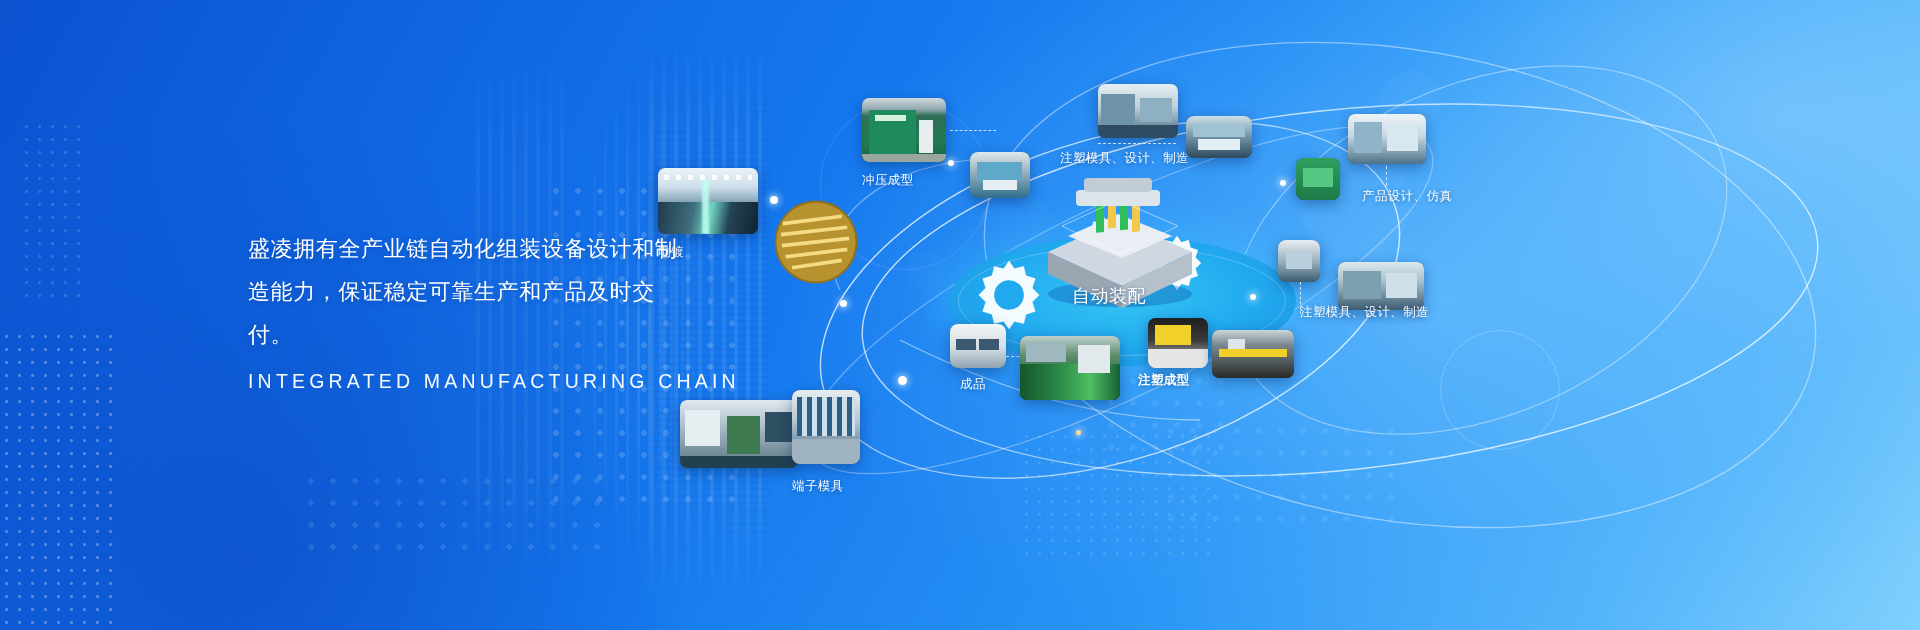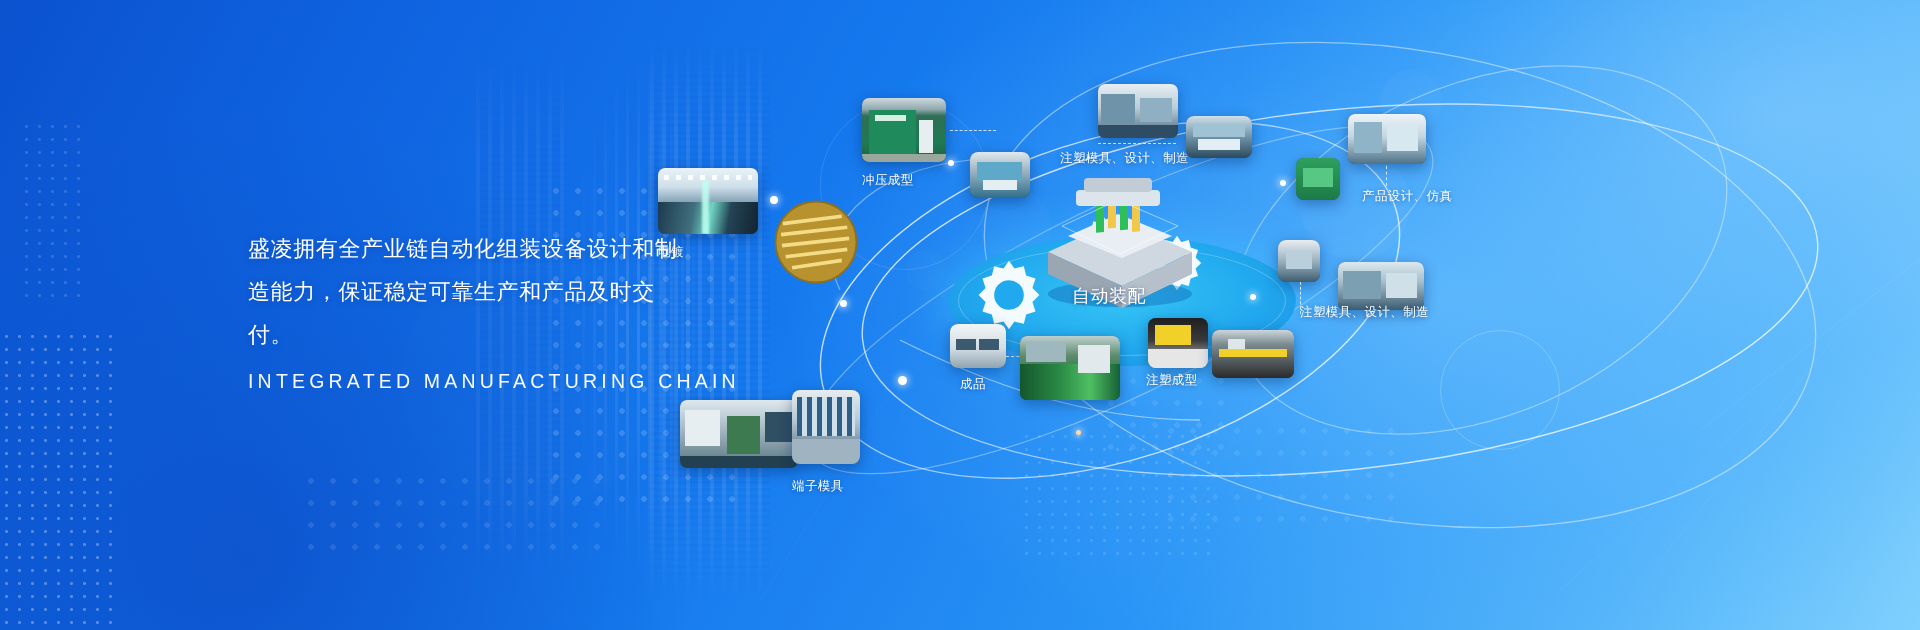--- a/index.html
+++ b/index.html
@@ -306,21 +306,21 @@
       <div class="dashvert" style="left:520px; top:282px; height:32px;"></div>
     </div>
 
     <div class="node">
       <div class="photo" style="left:368px; top:318px; width:60px; height:50px; border-radius:8px;">
         <div class="inner" style="background:linear-gradient(180deg,#1f1f1f 0%,#3b3b3b 45%,#d8d8d8 100%);">
           <div style="position:absolute;left:12%;top:14%;width:60%;height:40%;background:#f2d02a;"></div>
           <div style="position:absolute;left:0;top:62%;width:100%;height:38%;background:#e6e6e6;"></div>
         </div>
       </div>
-      <div class="caption" style="left:366px; top:372px;">注塑成型</div>
+      <div class="caption" style="left:358px; top:372px;font-weight:bold;">注塑成型</div>
       <div class="photo" style="left:432px; top:330px; width:82px; height:48px;">
         <div class="inner" style="background:linear-gradient(180deg,#cdd6da 0%,#7b8b90 30%,#2a2a2a 100%);">
           <div style="position:absolute;left:8%;top:40%;width:84%;height:16%;background:#f2d02a;"></div>
           <div style="position:absolute;left:20%;top:18%;width:20%;height:22%;background:#dfe6e9;"></div>
         </div>
       </div>
     </div>
 
     <div class="node">
       <div class="photo" style="left:170px; top:324px; width:56px; height:44px; border-radius:8px;">

